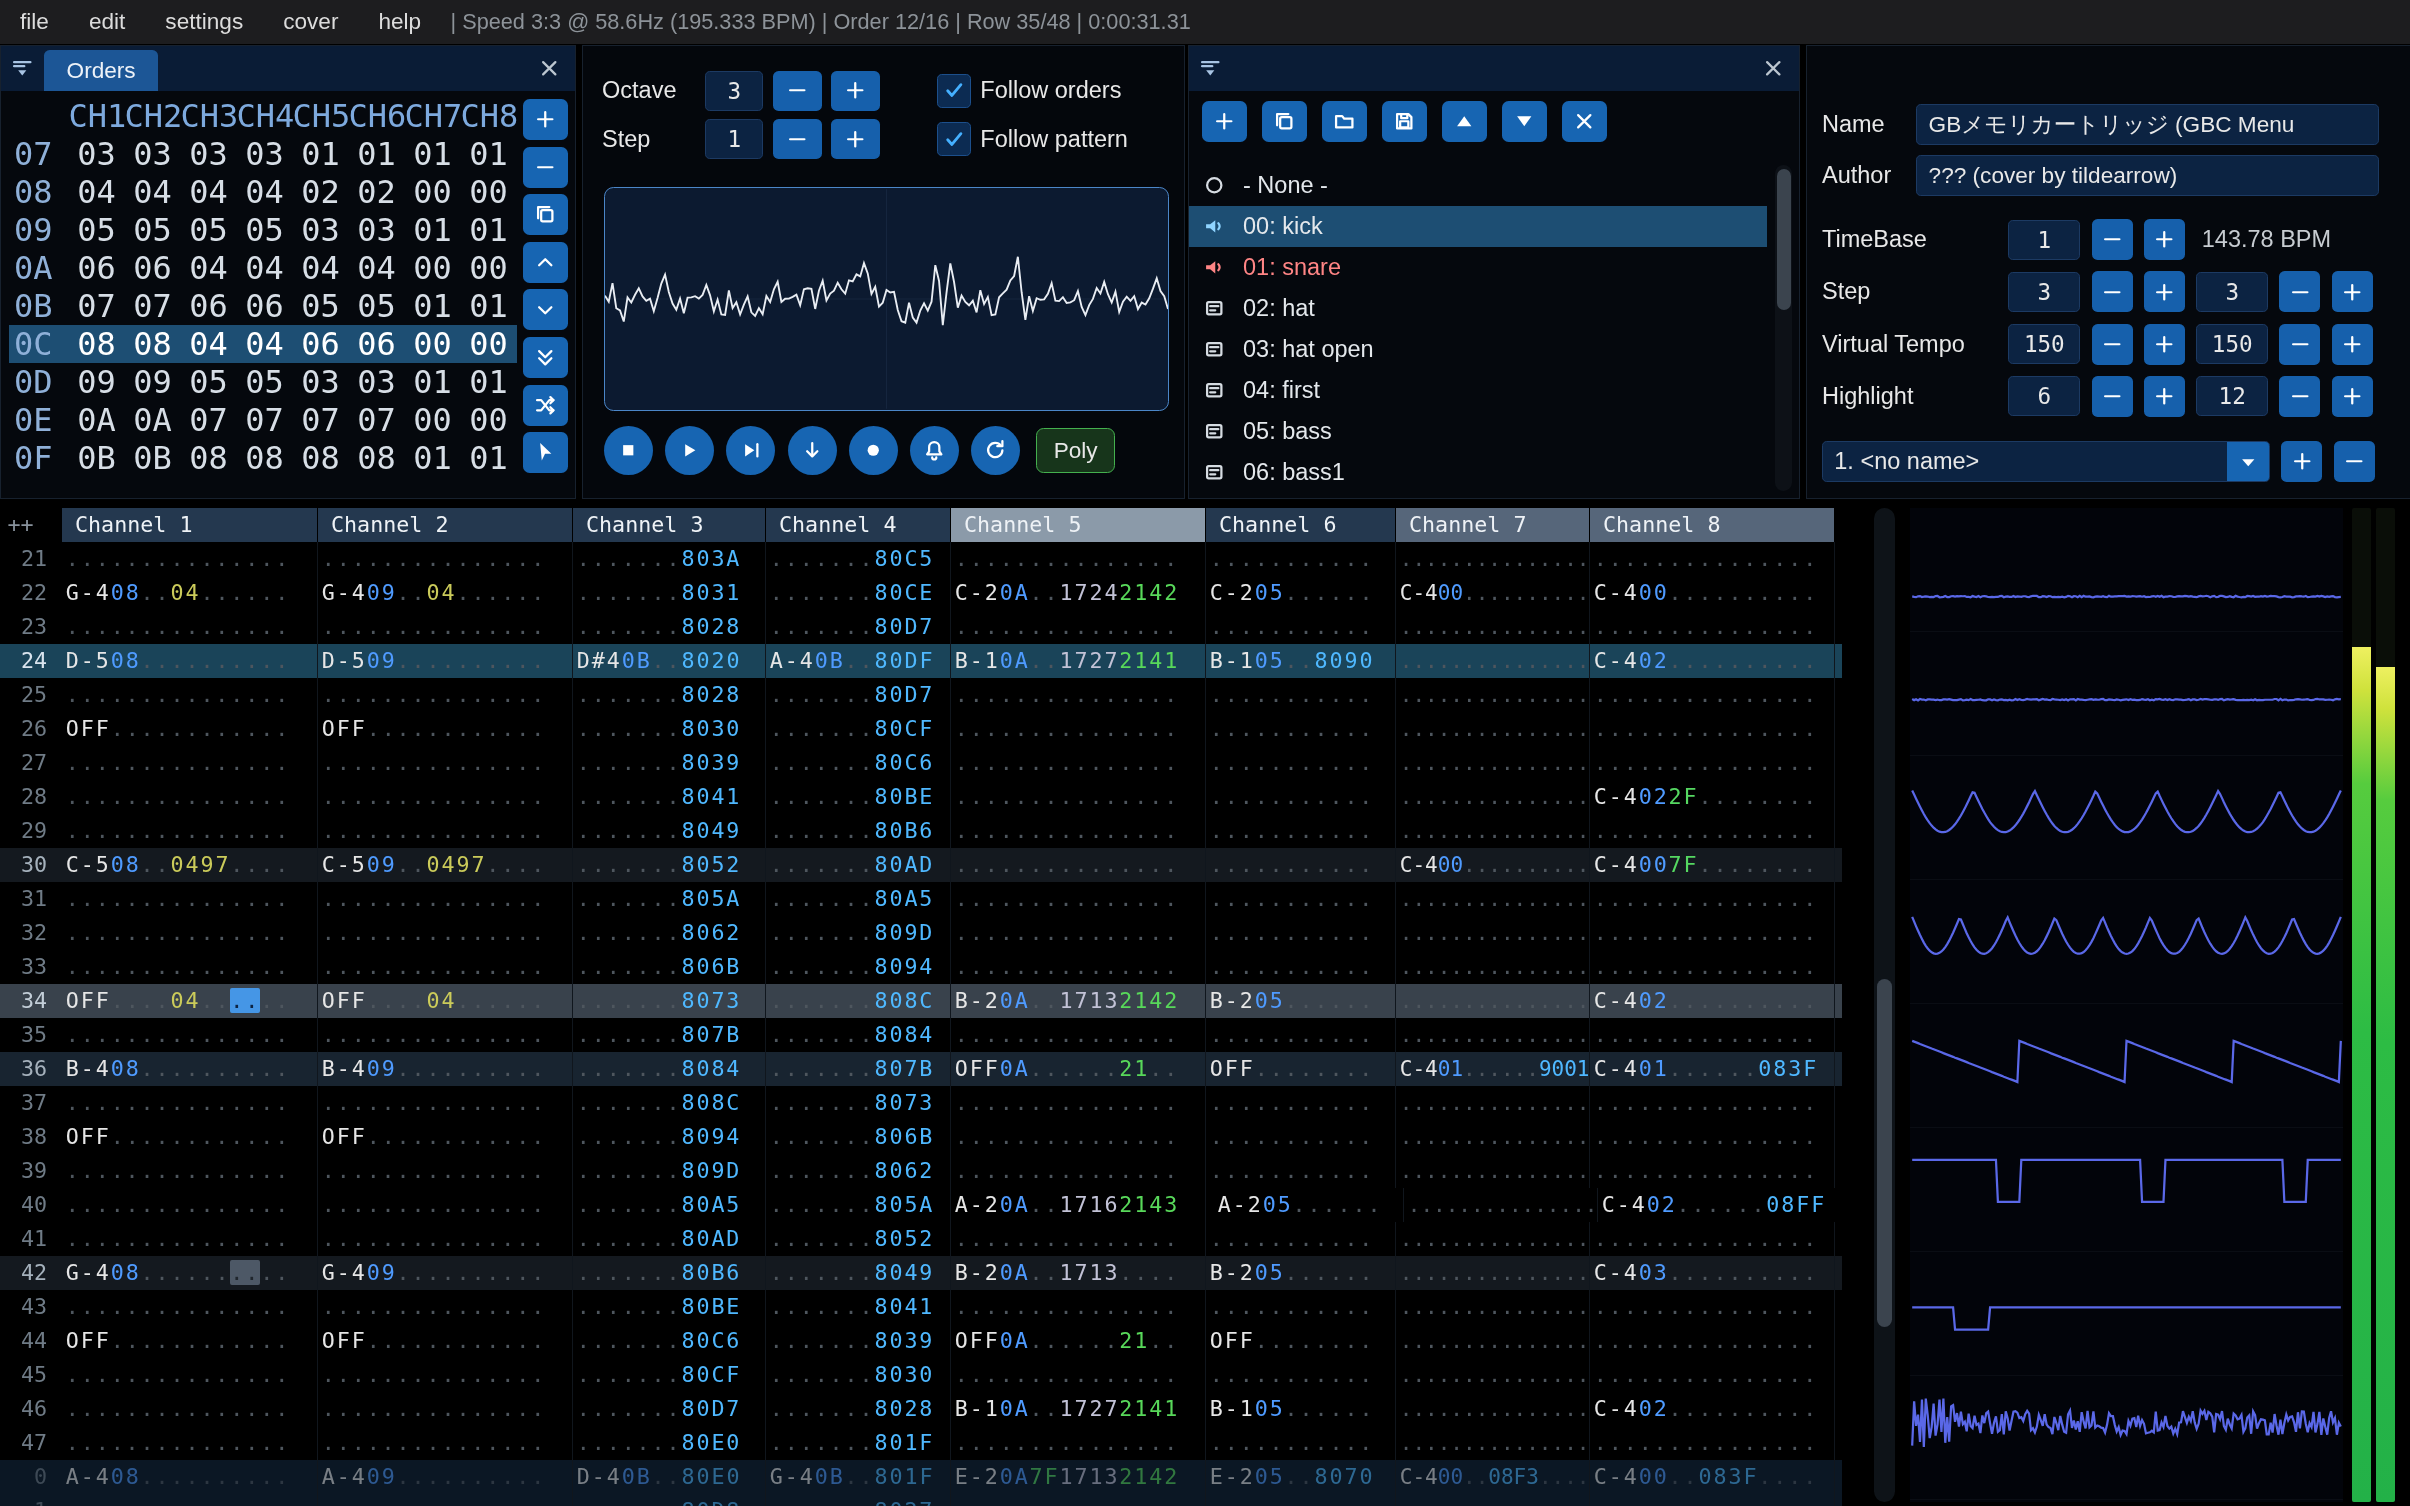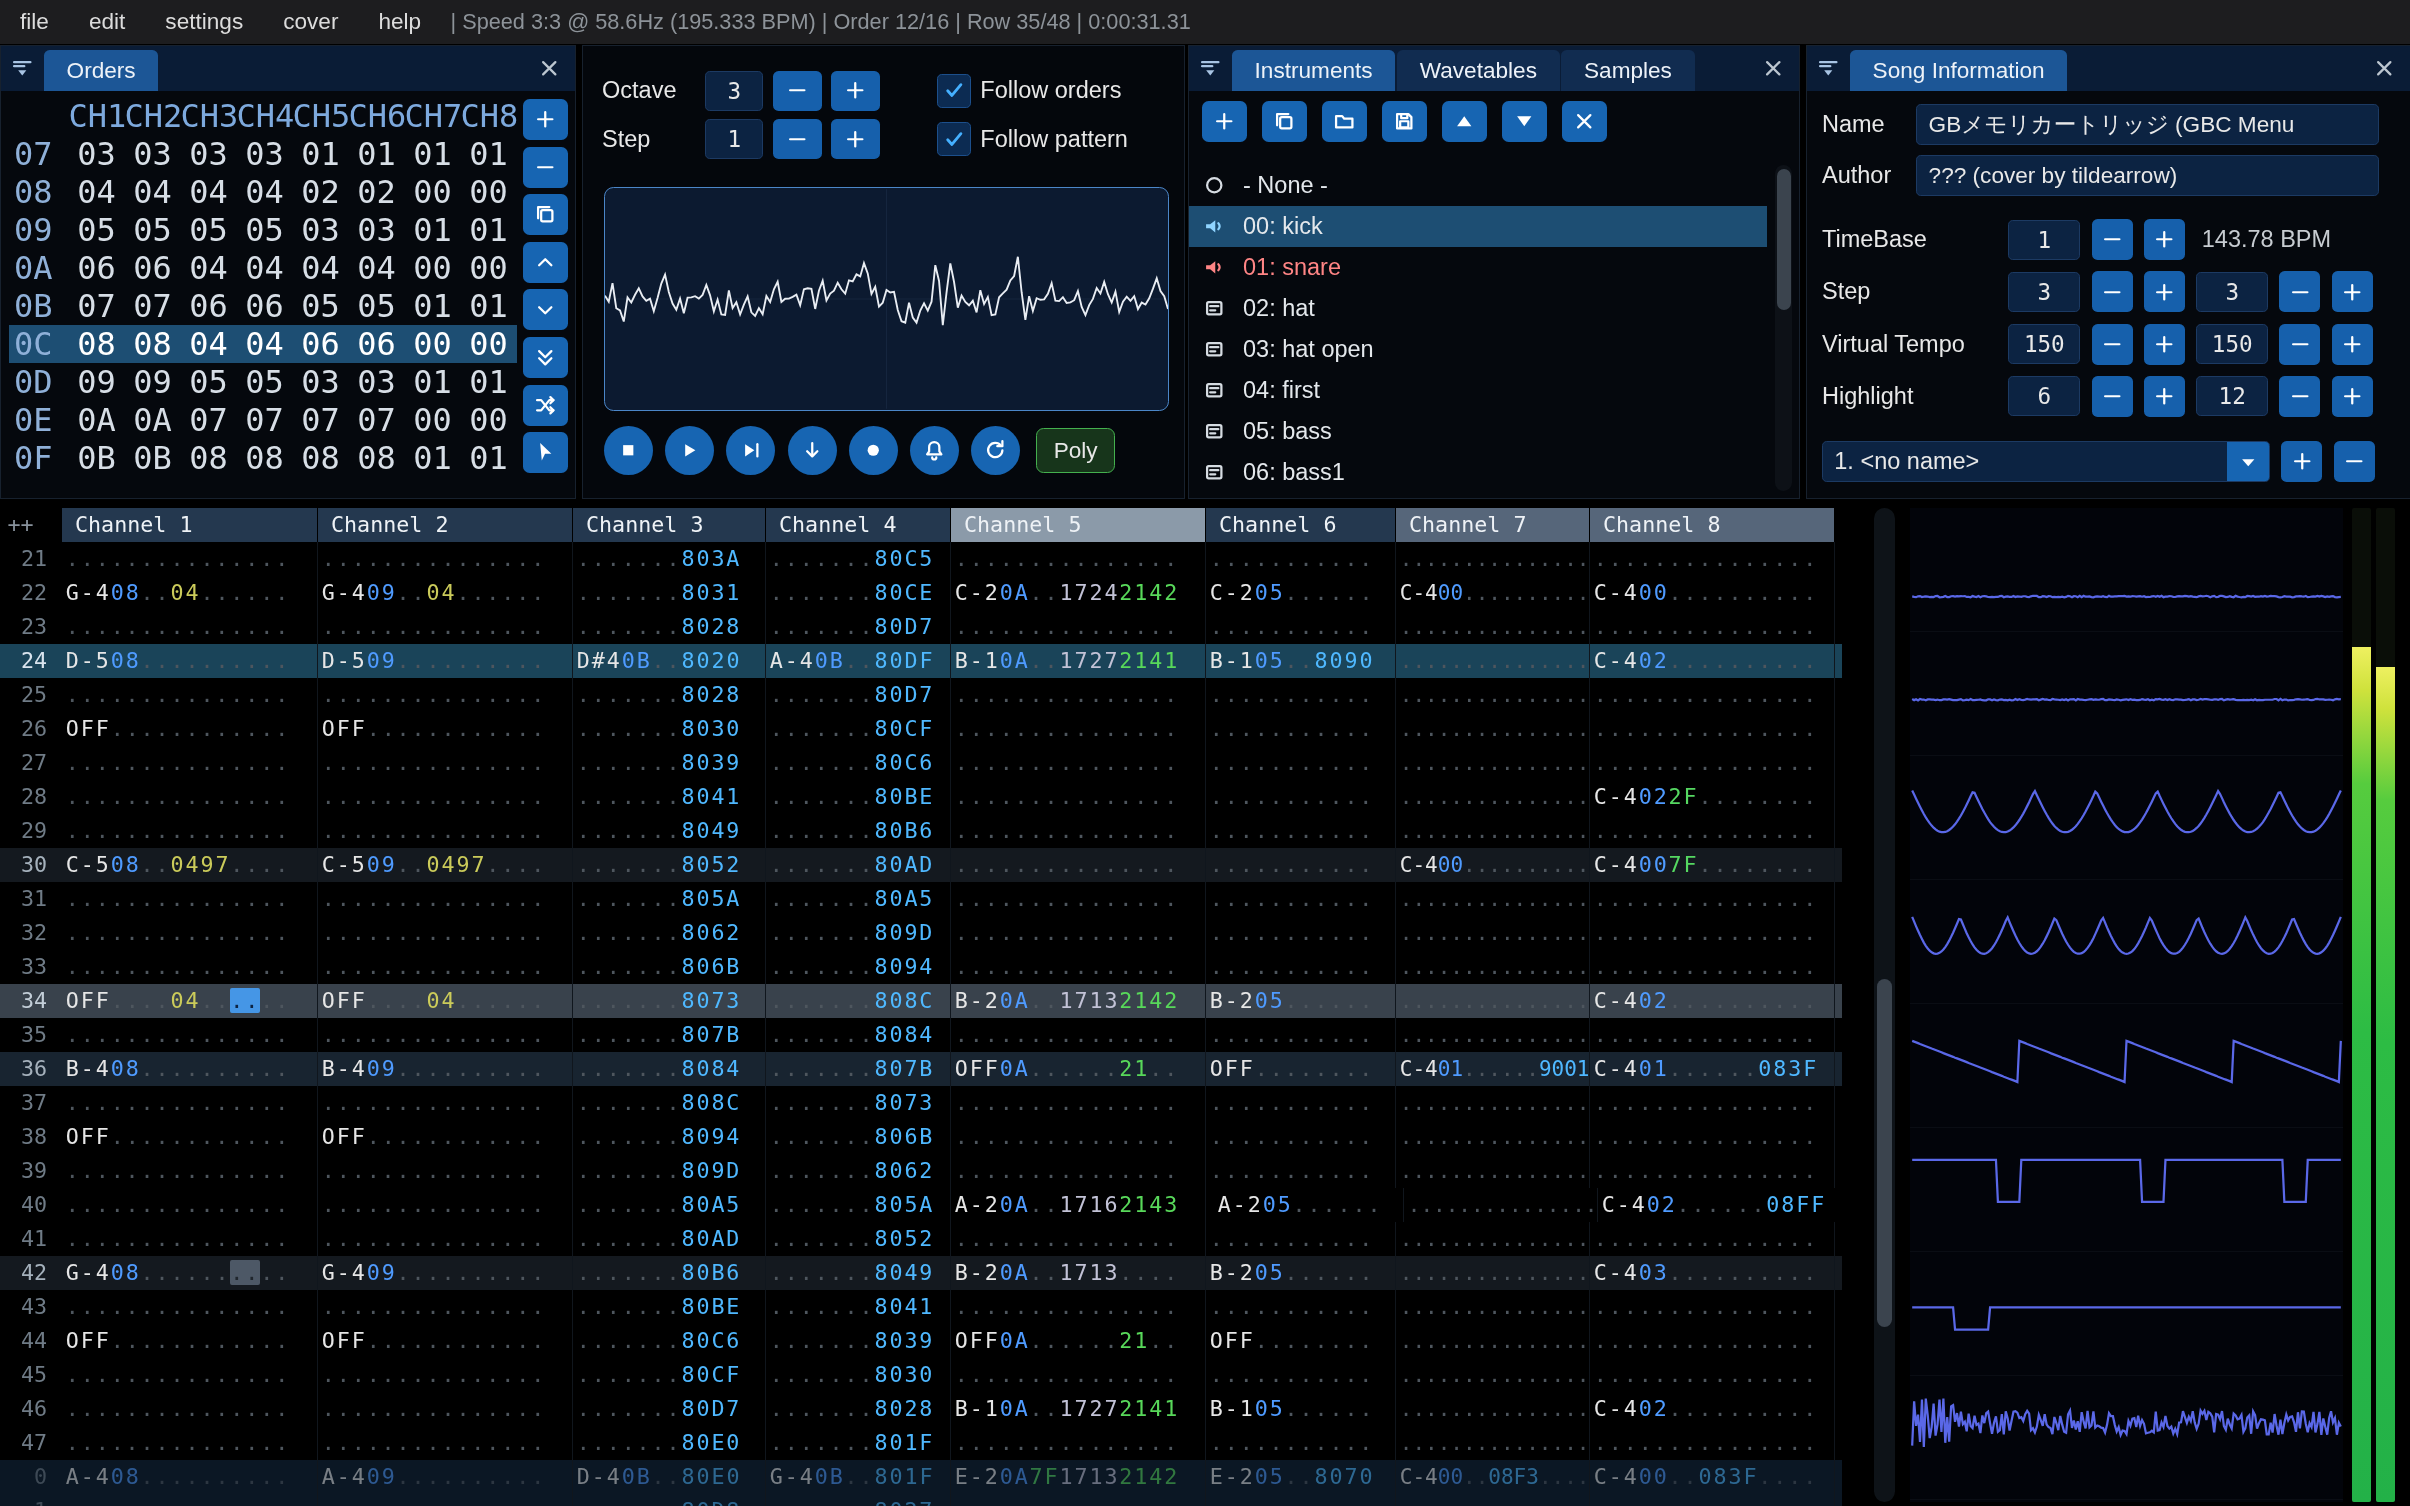--- a/index.html
+++ b/index.html
@@ -382,25 +382,20 @@
 </div>
 
 <div class="panel" id="instruments">
   <div class="titlebar">
     <div class="collapse-btn">
         <svg class="ic" viewBox="0 0 24 24">
           <path d="M4 6h16M4 10h10"></path>
           <path d="M8 14l4 5 4-5z" style="fill:currentColor;stroke:none"></path>
         </svg>
       </div>
-    <span id="ins-tabs" style="display:flex">
-        <div class="tab active">Instruments</div>
-        <div class="tab">Wavetables</div>
-        <div class="tab">Samples</div>
-      </span>
     <div class="close-btn">
         <svg class="ic" viewBox="0 0 24 24">
           <path d="M6 6l12 12M18 6L6 18"></path>
         </svg>
       </div>
   </div>
   <div id="ins-toolbar">
       <div class="sqbtn">
         <svg class="ic" viewBox="0 0 24 24">
           <path d="M12 5v14M5 12h14"></path>
@@ -512,34 +507,20 @@
         </span>
         <span>06: bass1</span>
       </div>
     </div>
   <div id="ins-scroll">
       <div class="thumb"></div>
     </div>
 </div>
 
 <div class="panel" id="songinfo">
-  <div class="titlebar">
-    <div class="collapse-btn">
-        <svg class="ic" viewBox="0 0 24 24">
-          <path d="M4 6h16M4 10h10"></path>
-          <path d="M8 14l4 5 4-5z" style="fill:currentColor;stroke:none"></path>
-        </svg>
-      </div>
-    <div class="tab active">Song Information</div>
-    <div class="close-btn">
-        <svg class="ic" viewBox="0 0 24 24">
-          <path d="M6 6l12 12M18 6L6 18"></path>
-        </svg>
-      </div>
-  </div>
   <div class="si-row" style="top:58px">
     <span class="si-label">Name</span>
     <div class="si-input">GBメモリカートリッジ (GBC Menu</div>
   </div>
   <div class="si-row" style="top:109px">
     <span class="si-label">Author</span>
     <div class="si-input">??? (cover by tildearrow)</div>
   </div>
   <div id="si-fields">
       <div class="si-frow">

